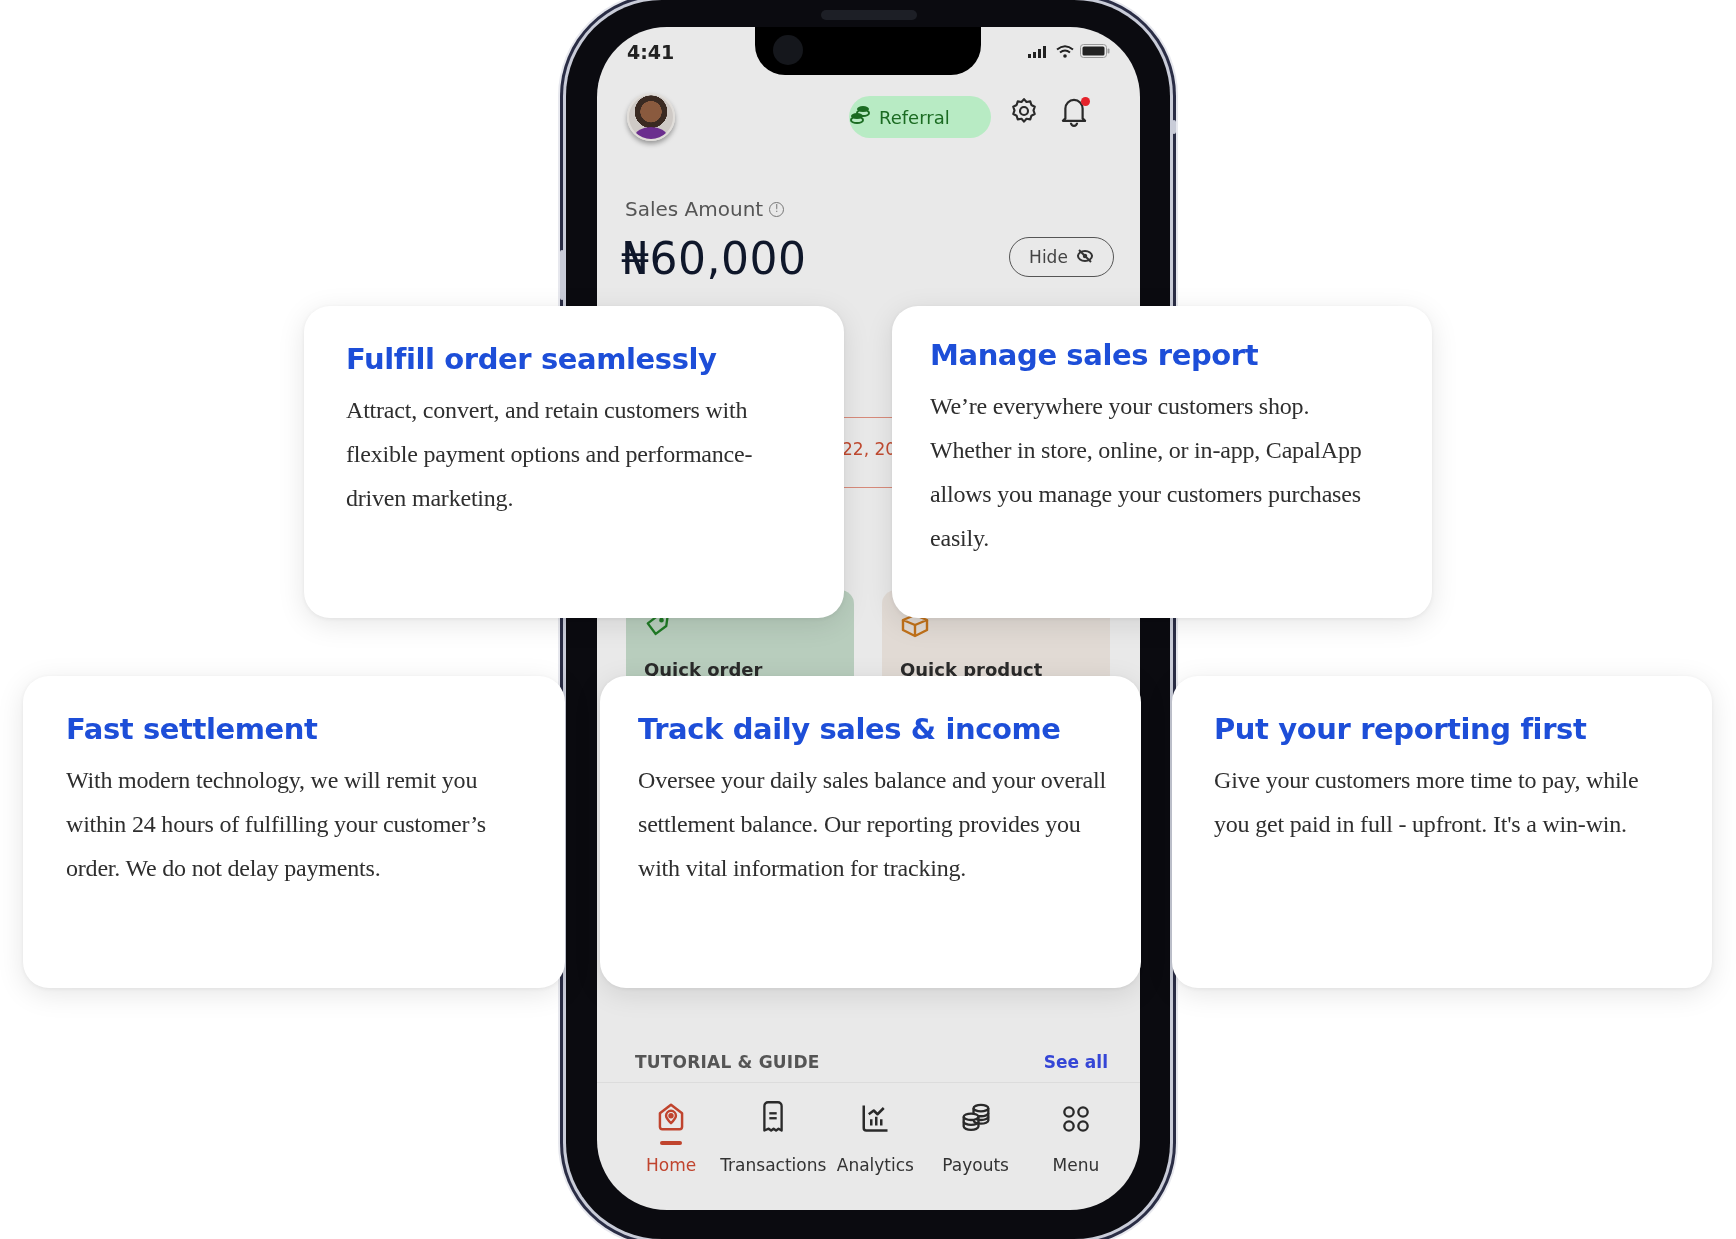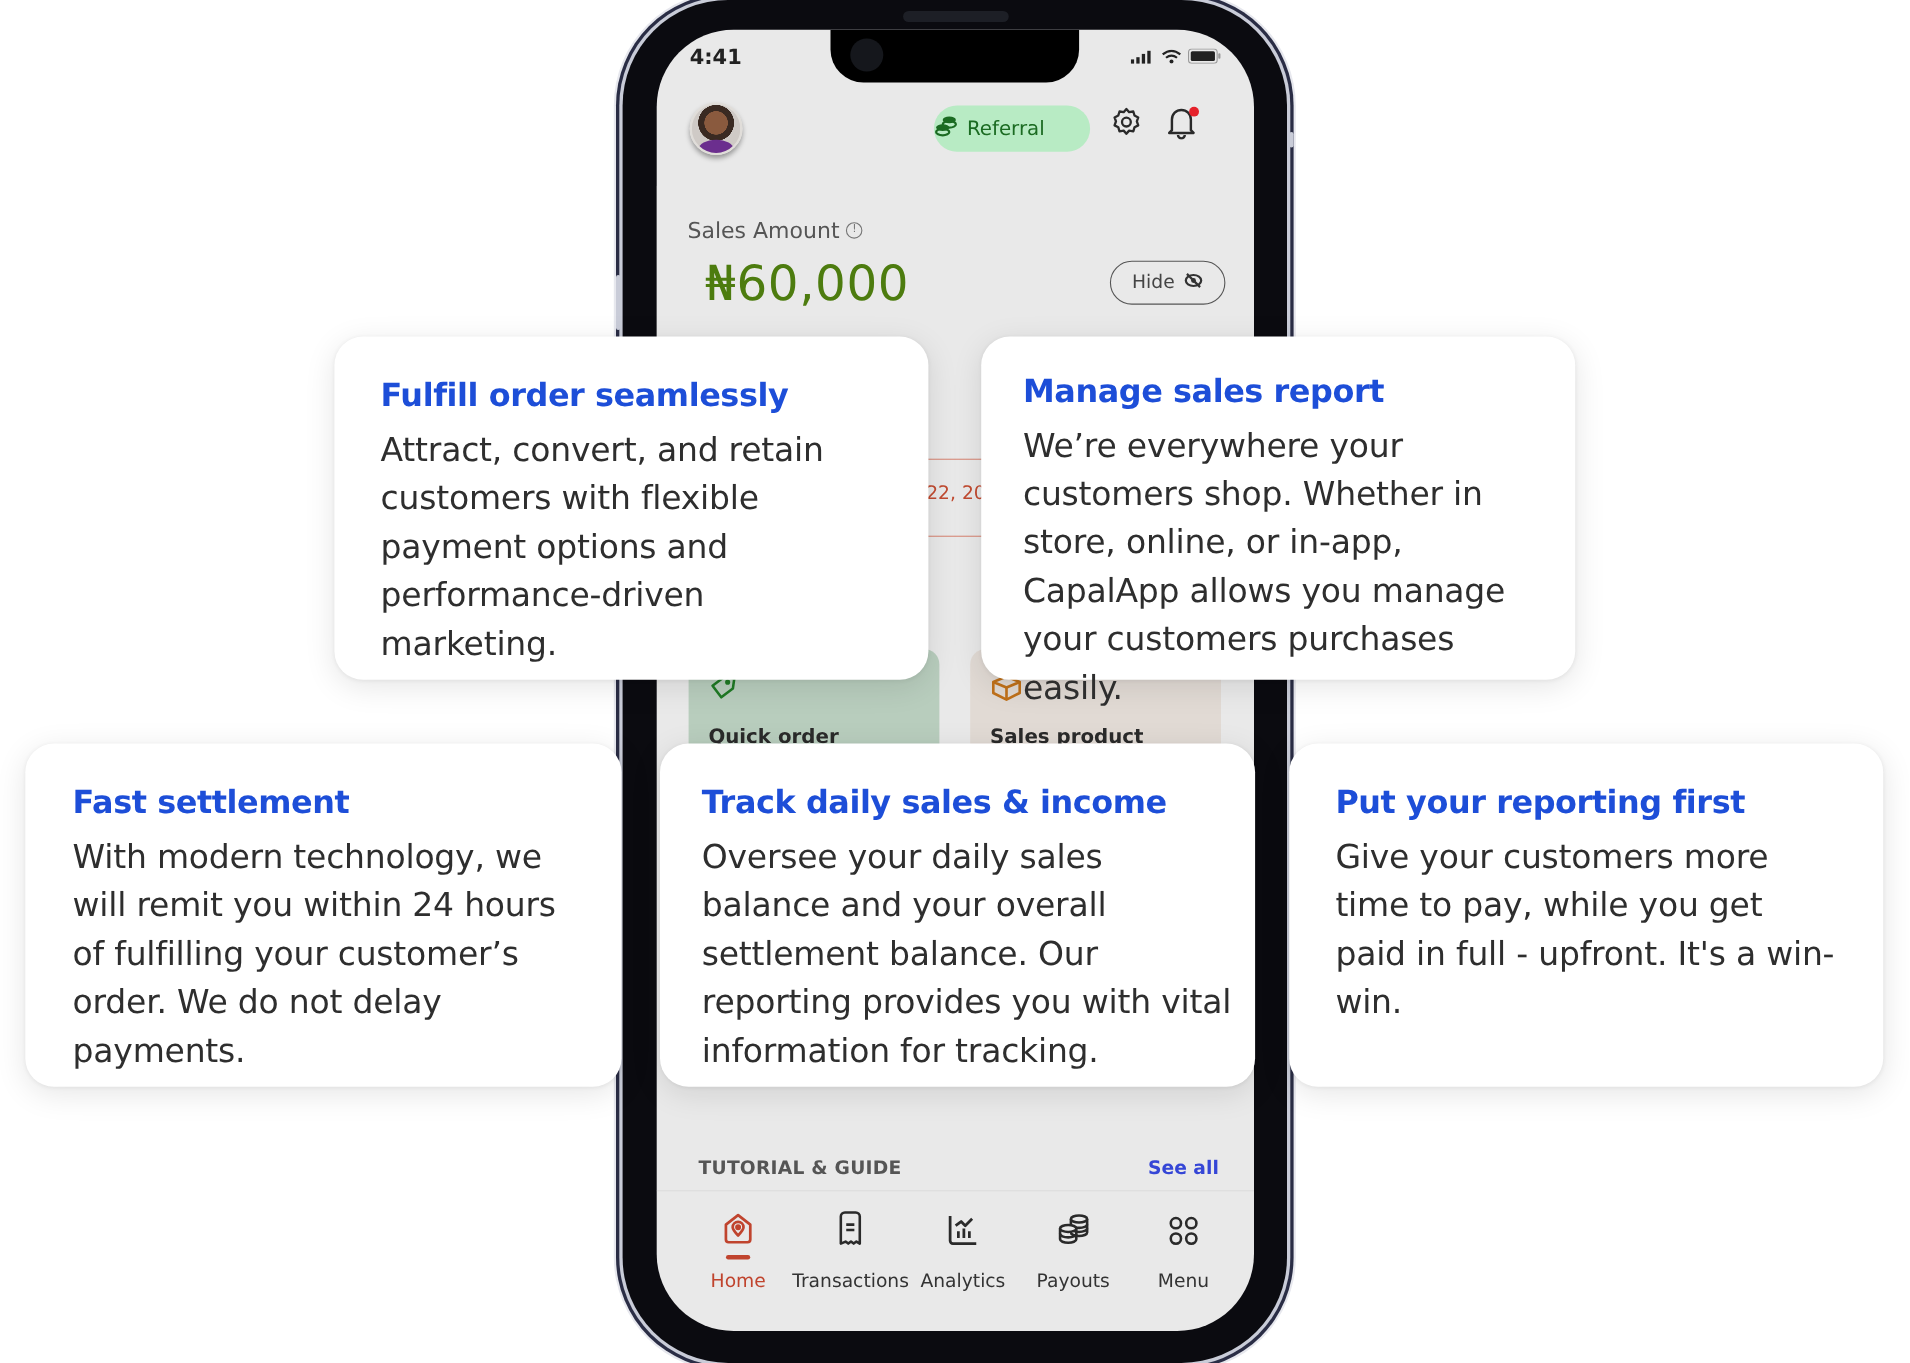--- a/index.html
+++ b/index.html
@@ -38,21 +38,21 @@
     position: absolute; left: 252px; top: 69px; width: 142px; height: 42px; border-radius: 21px;
     background: #b8ebc4; color: #1b6b22; display: flex; align-items: center; justify-content: flex-start; gap: 8px;
     font-size: 18px;
   }
   .icon-btn { position: absolute; top: 66px; width: 40px; height: 40px; display: flex; align-items: center; justify-content: center; }
   .notif-dot { position: absolute; right: 4px; top: 4px; width: 9px; height: 9px; border-radius: 50%; background: #e5222b; }
 
   .balance-panel { position: absolute; left: 0; top: 142px; width: 543px; height: 180px; background: #e9e9e9; }
   .sales-label { position: absolute; left: 28px; top: 170px; font-size: 20px; color: #555; display: flex; align-items: center; gap: 6px; }
   .info-icon { width: 15px; height: 15px; border: 1.4px solid #777; border-radius: 50%; font-size: 10px; line-height: 12px; text-align: center; color: #777; }
-  .sales-amount { position: absolute; left: 44px; top: 206px; font-size: 44px; color: #4d7c0f; letter-spacing: 0.5px; }
+  .sales-amount { position: absolute; left: 24px; top: 206px; font-size: 44px; color: #0f172a; letter-spacing: 0.5px; }
   .hide-btn {
     position: absolute; left: 412px; top: 210px; width: 105px; height: 40px; border: 1.5px solid #555; border-radius: 20px;
     display: flex; align-items: center; justify-content: center; gap: 8px; font-size: 17px; color: #444;
   }
 
   .date-strip { position: absolute; left: 0; top: 390px; width: 543px; height: 72px; }
   .date-strip .line { position: absolute; left: 200px; width: 120px; height: 1px; background: #d78a7a; }
   .date-text { position: absolute; left: 245px; top: 22px; font-size: 17px; color: #c14a30; }
 
   .tile { position: absolute; top: 563px; width: 228px; height: 100px; border-radius: 14px; padding: 14px 18px; }
@@ -72,21 +72,21 @@
   .nav-item.active .nav-indicator { background: #c0442e; }
   .nav-label { margin-top: 10px; font-size: 17px; color: #333; }
   .nav-item.active .nav-label { color: #c0442e; }
 
   
   .card {
     position: absolute; background: #ffffff; border-radius: 26px; padding: 36px 40px;
     box-shadow: 0 6px 28px rgba(0,0,0,0.10), 0 1px 4px rgba(0,0,0,0.06);
   }
   .card-title { font-size: 29px; font-weight: bold; color: #1d4ed8; letter-spacing: -0.4px; margin-bottom: 12px; }
-  .card-body { font-size: 30px; line-height: 44px; color: #2e2e2e; letter-spacing: -0.2px; }
+  .card-body { font-size: 24px; line-height: 44px; color: #2e2e2e; letter-spacing: -0.2px; font-family: Liberation Serif, serif; }
   .card-1 { left: 304px; top: 306px; width: 540px; height: 312px; padding-left: 42px; }
   .card-2 { left: 892px; top: 306px; width: 540px; height: 312px; padding-left: 38px; padding-top: 32px; }
   .card-3 { left: 23px; top: 676px; width: 542px; height: 312px; padding-left: 43px; }
   .card-4 { left: 600px; top: 676px; width: 541px; height: 312px; padding-left: 38px; padding-right: 14px; }
   .card-5 { left: 1172px; top: 676px; width: 540px; height: 312px; padding-left: 42px; }
 </style>
 </head>
 <body>
 
 <div class="phone">
@@ -190,21 +190,21 @@
       <span class="tile-label">Quick order</span>
     </div>
     <div class="tile tile-manage">
       <span class="tile-icon">
         <svg width="30" height="26" viewBox="0 0 30 26" fill="none" stroke="#c0711a" stroke-width="2.4" stroke-linejoin="round">
             <path d="M3 8l12-5 12 5-12 5z"></path>
             <path d="M3 8v10l12 6 12-6V8"></path>
             <path d="M15 13v11"></path>
           </svg>
       </span>
-      <span class="tile-label">Sales product</span>
+      <span class="tile-label">Quick product</span>
     </div>
 
     <div class="tutorial-row">
       <span class="tutorial-title">TUTORIAL &amp; GUIDE</span>
       <span class="see-all">See all</span>
     </div>
     <div class="nav-divider"></div>
 
     <div class="bottom-nav">
       <div class="nav-item active">

